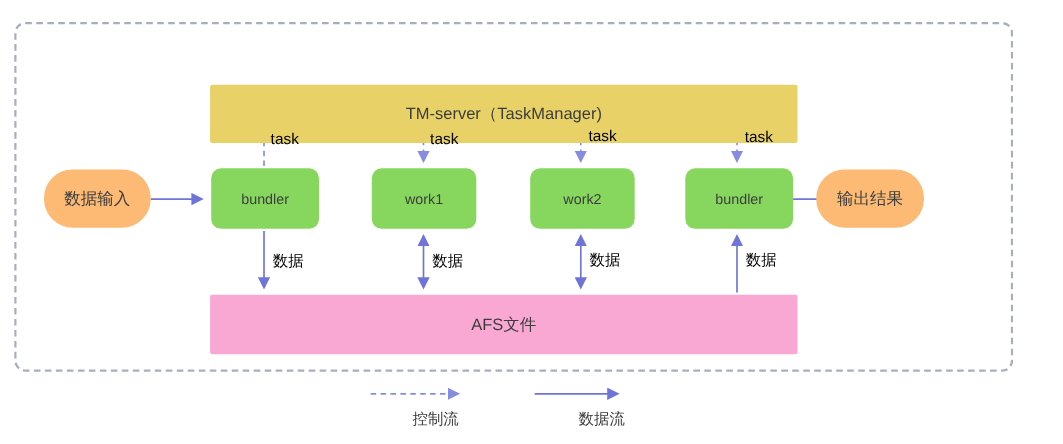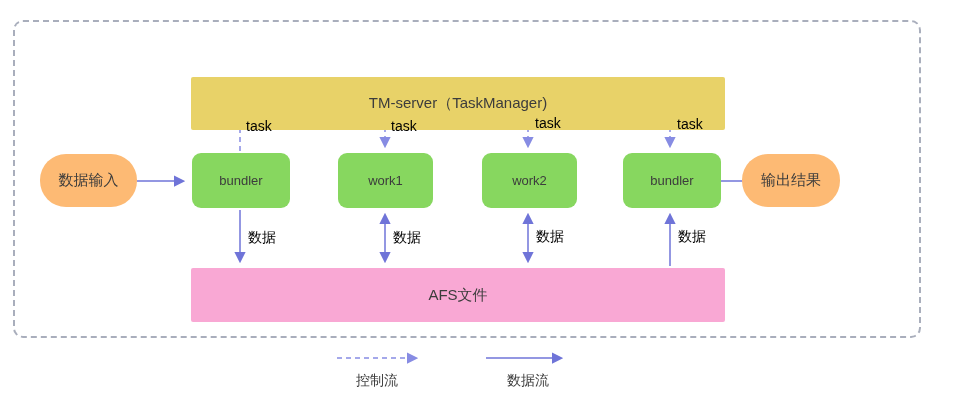--- a/index.html
+++ b/index.html
@@ -34,21 +34,21 @@
   .edges{position:absolute;left:0;top:0;width:966px;height:404px;pointer-events:none;}
   .edge-label{position:absolute;font-size:14px;color:#000000;white-space:nowrap;}
   .lbl-task1{left:246px;top:118px;}
   .lbl-task2{left:391px;top:118px;}
   .lbl-task3{left:535px;top:115px;}
   .lbl-task4{left:677px;top:116px;}
   .lbl-data1{left:248px;top:229px;}
   .lbl-data2{left:393px;top:229px;}
   .lbl-data3{left:536px;top:228px;}
   .lbl-data4{left:678px;top:228px;}
-  .legend-label{position:absolute;font-size:14px;color:#3c3c3c;width:80px;text-align:center;}
+  .legend-label{position:absolute;font-size:14px;color:#3c3c3c;width:80px;text-align:right;}
   .lbl-legend-control{left:337px;top:372px;}
   .lbl-legend-data{left:488px;top:372px;}
 </style>
 </head>
 <body>
 
 <div class="canvas">
 
   <div class="boundary"></div>
 

